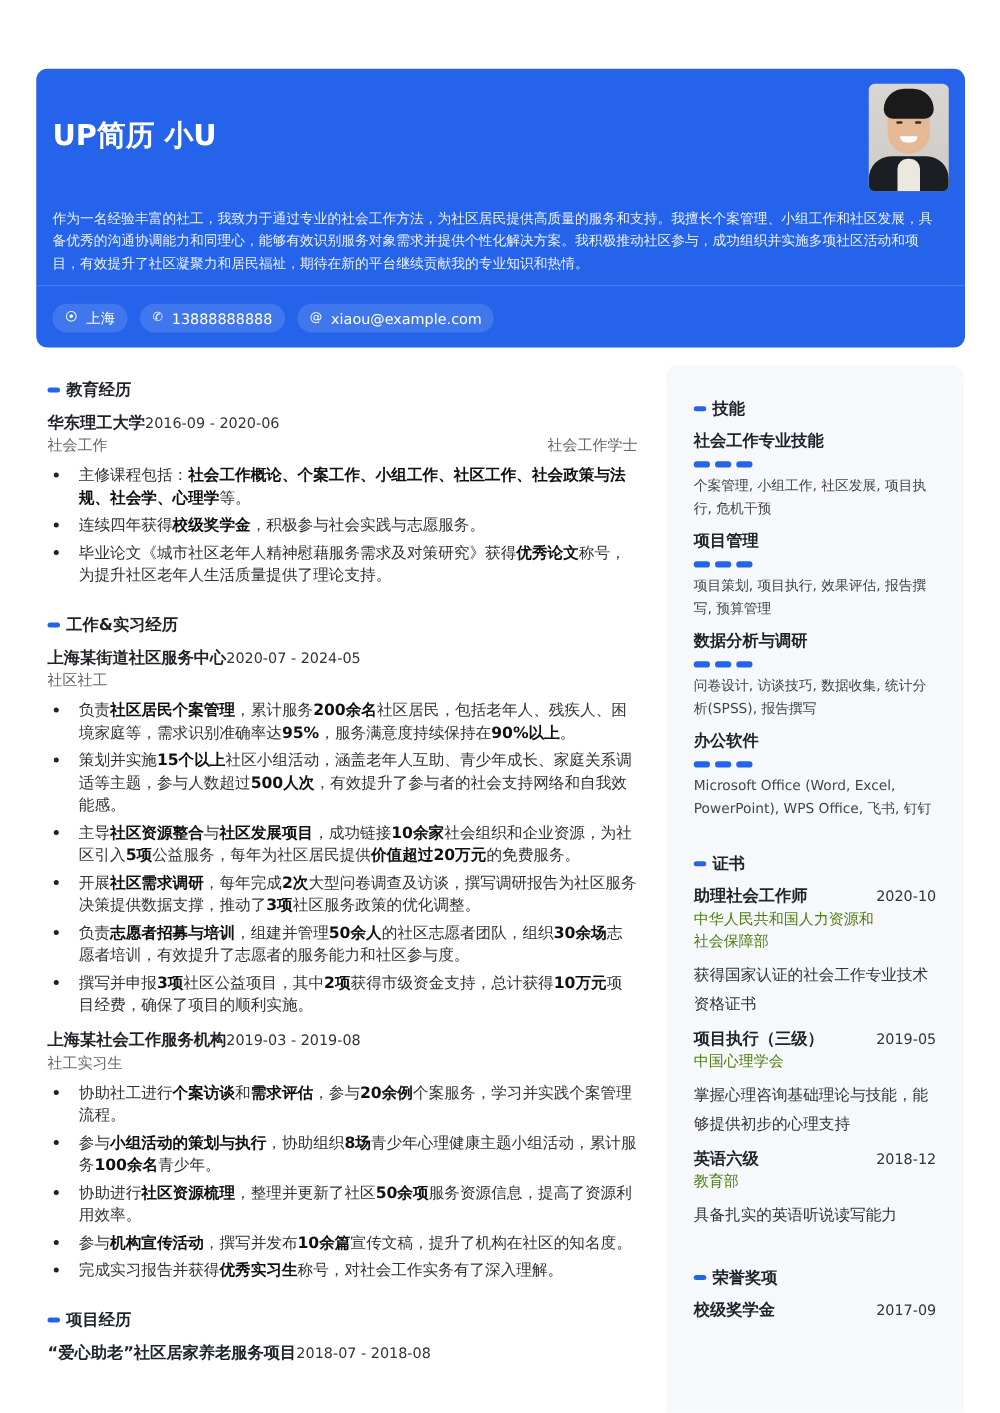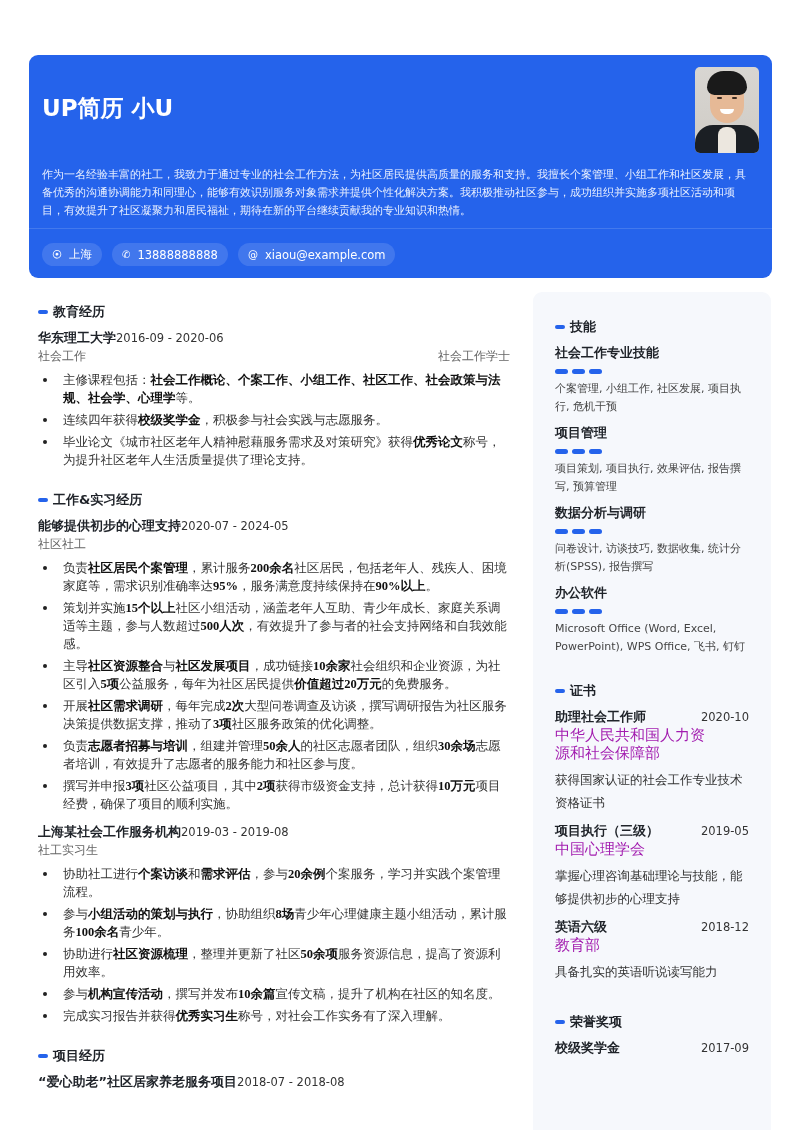--- a/index.html
+++ b/index.html
@@ -37,36 +37,36 @@
   .pill .ico { font-size: 10px; line-height: 1; }
 
   .left { position: absolute; left: 38px; top: 303px; width: 472px; }
   .sec-title { display: flex; align-items: center; gap: 5px; font-size: 13px; font-weight: bold; height: 18px; }
   .sec-title .bar { width: 10px; height: 4px; border-radius: 2px; background: #2563eb; }
   .entry-head { display: flex; align-items: baseline; margin-top: 8px; }
   .entry-head .org { font-size: 13px; font-weight: bold; }
   .entry-head .date { font-size: 11.5px; color: #333; }
   .entry-sub { display: flex; justify-content: space-between; font-size: 12px; color: #666; margin-top: 1px; }
   ul.bullets { list-style: none; margin-top: 6px; padding-left: 0; }
-  ul.bullets li { position: relative; padding-left: 25px; font-size: 12.5px; line-height: 18px; color: #333; margin-bottom: 4px; font-family: Liberation Serif, serif; }
+  ul.bullets li { position: relative; padding-left: 25px; font-size: 12.5px; line-height: 18px; color: #333; margin-bottom: 4px; }
   ul.bullets li::before { content: ""; position: absolute; left: 5px; top: 7px; width: 4px; height: 4px; border-radius: 50%; background: #222; }
   ul.bullets li b { color: #111; }
 
   .right {
     position: absolute; left: 533px; top: 292px; width: 238px; height: 850px; background: #f6f8fc; border-radius: 9px;
     padding: 26px 22px 0 22px;
   }
   .skill-name { font-size: 13px; font-weight: bold; margin-top: 8px; }
   .dots { display: flex; gap: 4px; margin-top: 7px; }
   .dots span { width: 13px; height: 5px; border-radius: 3px; background: #2563eb; }
   .skill-desc { font-size: 11px; line-height: 18px; color: #444; margin-top: 6px; }
   .cert-head { display: flex; justify-content: space-between; align-items: baseline; margin-top: 8px; }
   .cert-head .cname { font-size: 13px; font-weight: bold; }
   .cert-head .cdate { font-size: 11.5px; color: #333; }
-  .cert-issuer { font-size: 15px; color: #a21caf; line-height: 18px; width: 150px; }
+  .cert-issuer { font-size: 12px; color: #4d7c0f; line-height: 18px; width: 150px; }
   .cert-desc { font-size: 12.5px; color: #333; line-height: 23px; margin-top: 6px; }
 </style>
 </head>
 <body>
 
 <div class="header">
   <div class="name">UP简历 小U</div>
   <div class="photo">
     <div class="shirt"></div>
       <div class="tee"></div>
@@ -112,21 +112,21 @@
       <li>主修课程包括：<b>社会工作概论、个案工作、小组工作、社区工作、社会政策与法规、社会学、心理学</b>等。</li>
       <li>连续四年获得<b>校级奖学金</b>，积极参与社会实践与志愿服务。</li>
       <li>毕业论文《城市社区老年人精神慰藉服务需求及对策研究》获得<b>优秀论文</b>称号，为提升社区老年人生活质量提供了理论支持。</li>
     </ul>
 
   <div class="sec-title" style="margin-top:22px">
     <span class="bar"></span>
     <span>工作&amp;实习经历</span>
   </div>
   <div class="entry-head">
-    <span class="org">能够提供初步的心理支持</span>
+    <span class="org">上海某街道社区服务中心</span>
     <span class="date">2020-07 - 2024-05</span>
   </div>
   <div class="entry-sub">
     <span>社区社工</span>
   </div>
   <ul class="bullets">
       <li>负责<b>社区居民个案管理</b>，累计服务<b>200余名</b>社区居民，包括老年人、残疾人、困境家庭等，需求识别准确率达<b>95%</b>，服务满意度持续保持在<b>90%以上</b>。</li>
       <li>策划并实施<b>15个以上</b>社区小组活动，涵盖老年人互助、青少年成长、家庭关系调适等主题，参与人数超过<b>500人次</b>，有效提升了参与者的社会支持网络和自我效能感。</li>
       <li>主导<b>社区资源整合</b>与<b>社区发展项目</b>，成功链接<b>10余家</b>社会组织和企业资源，为社区引入<b>5项</b>公益服务，每年为社区居民提供<b>价值超过20万元</b>的免费服务。</li>
       <li>开展<b>社区需求调研</b>，每年完成<b>2次</b>大型问卷调查及访谈，撰写调研报告为社区服务决策提供数据支撑，推动了<b>3项</b>社区服务政策的优化调整。</li>

